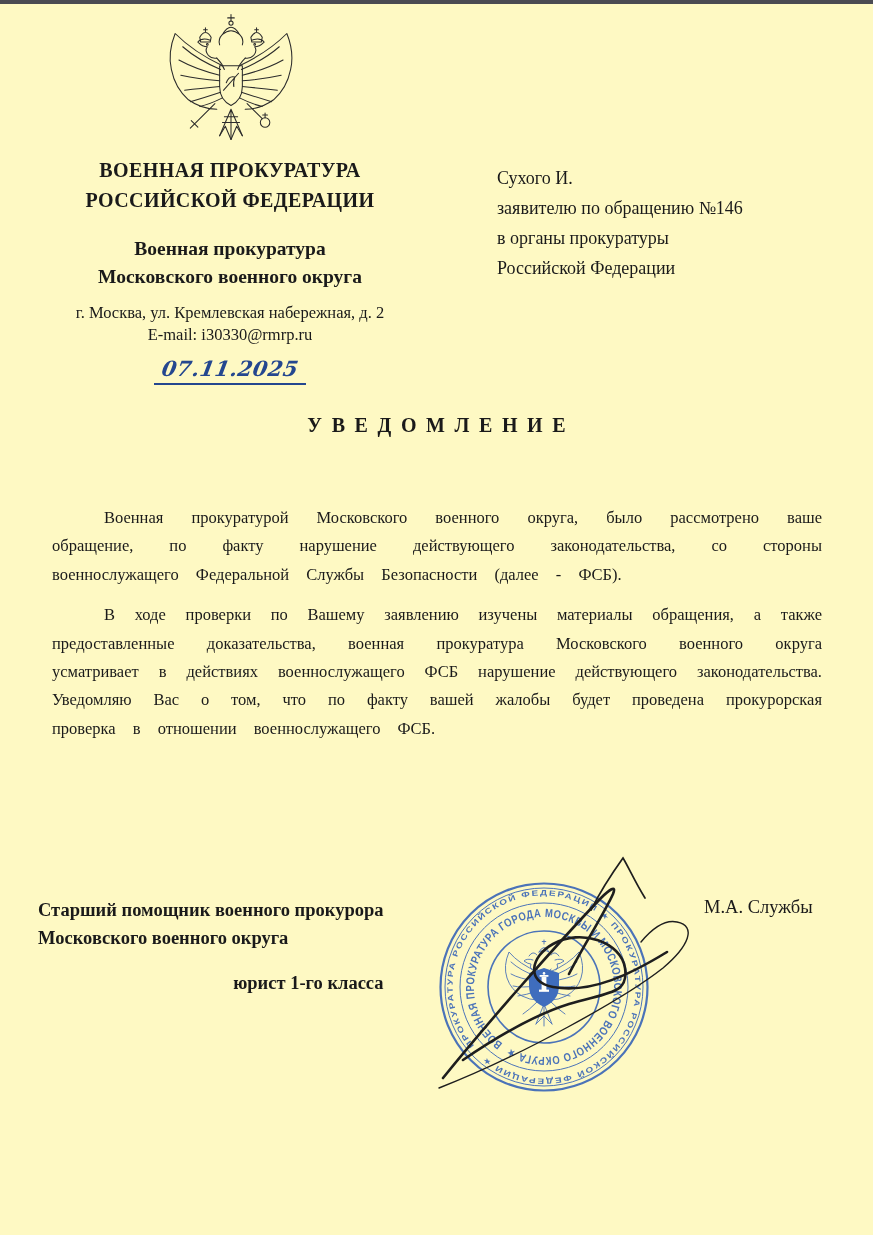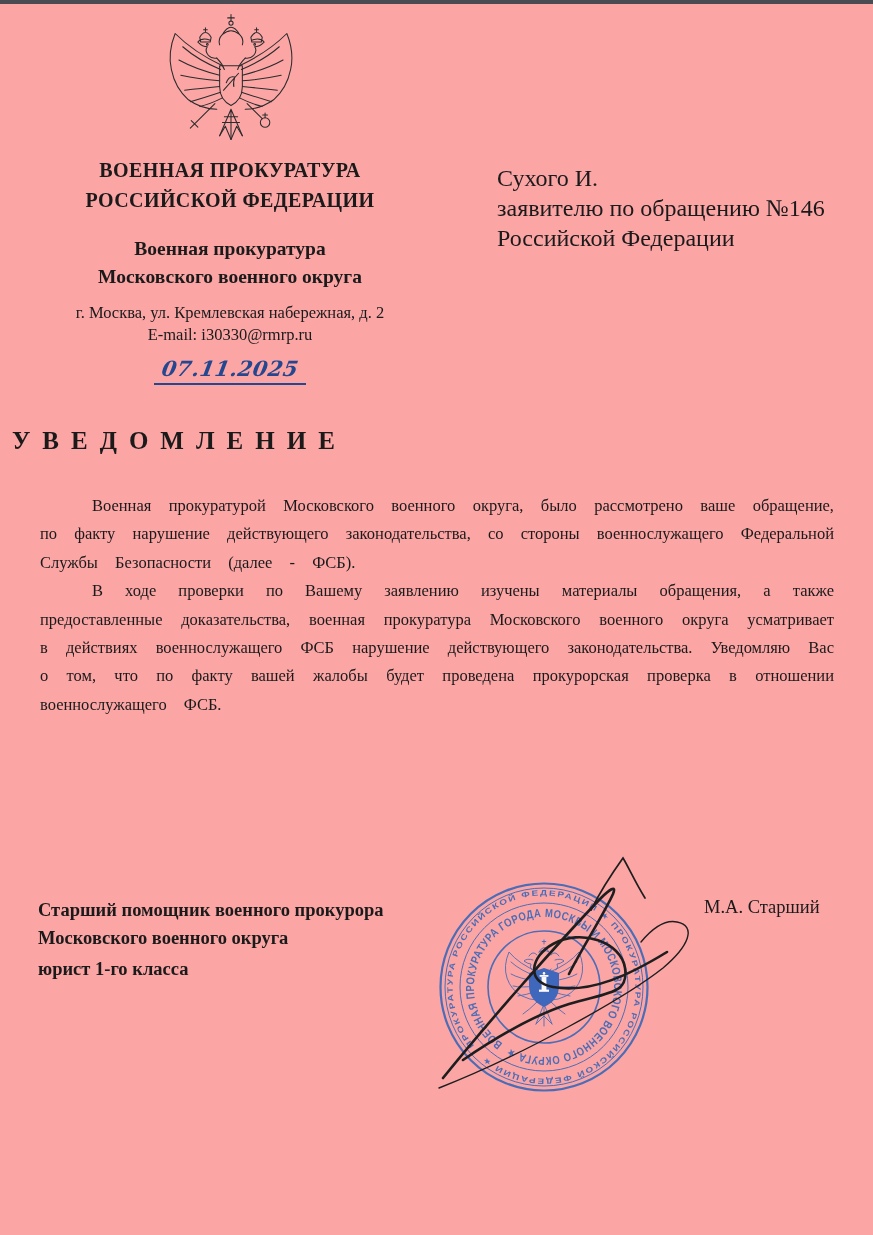--- a/index.html
+++ b/index.html
@@ -1,39 +1,39 @@
 <!DOCTYPE html>
 <html lang="ru"><head>
 <meta charset="utf-8">
 <style>
   html,body{margin:0;padding:0;background:#ffffff;}
   .page{
-    position:relative;width:873px;height:1235px;background:#fca5a5;overflow:hidden;
+    position:relative;width:873px;height:1235px;background:#fef9c3;overflow:hidden;
     font-family:"Liberation Serif","DejaVu Serif",serif;color:#1a1a1a;
   }
   .top-bar{position:absolute;left:0;top:0;width:873px;height:4px;background:#4b4b53;}
   .coat{position:absolute;left:160px;top:10px;width:142px;height:136px;}
   .org{position:absolute;left:28px;top:155px;width:404px;text-align:center;
        font-weight:bold;font-size:20px;line-height:30px;letter-spacing:0.4px;}
   .unit{position:absolute;left:28px;top:235px;width:404px;text-align:center;}
   .unit-line{font-weight:bold;font-size:19.5px;line-height:28px;}
   .addr{font-size:16.5px;line-height:22px;margin-top:11px;}
   .email{font-size:16.5px;line-height:22px;}
   .date-wrap{position:absolute;left:28px;top:356px;width:404px;text-align:center;}
   .date-u{display:inline-block;border-bottom:2.5px solid #24478f;padding:0 8px 2px 8px;}
   .date-t{display:inline-block;font-family:"DejaVu Serif",serif;font-style:italic;font-weight:bold;
           font-size:21px;color:#24478f;transform:skewX(-10deg);letter-spacing:0.5px;}
-  .addressee{position:absolute;left:497px;top:163px;font-size:24px;line-height:30px;}
-  .doc-title{position:absolute;left:0;top:427px;width:100%;text-align:left;
-             font-weight:bold;font-size:25px;letter-spacing:0.48em;text-indent:0.48em;}
+  .addressee{position:absolute;left:497px;top:163px;font-size:18px;line-height:30px;}
+  .doc-title{position:absolute;left:0;top:414px;width:100%;text-align:center;
+             font-weight:bold;font-size:20px;letter-spacing:0.48em;text-indent:0.48em;}
   .body-text{position:absolute;left:40px;top:492px;width:794px;
              font-size:16.5px;line-height:28.4px;text-align:justify;text-align-last:left;}
-  .body-text p{margin:0;text-indent:52px;word-spacing:13px;}
+  .body-text p{margin:12px;text-indent:52px;word-spacing:13px;}
   .sig-left{position:absolute;left:38px;top:896px;font-size:18.5px;line-height:28px;font-weight:bold;}
-  .sig-rank{margin-top:3px;}
+  .sig-rank{margin-top:17px;text-align:right;}
   .sig-name{position:absolute;left:704px;top:897px;font-size:18.5px;}
   .stamp{position:absolute;left:433px;top:876px;width:222px;height:222px;}
   .scrawl{position:absolute;left:405px;top:846px;width:305px;height:250px;}
   .stamp text{font-family:"Liberation Sans","DejaVu Sans",sans-serif;}
 </style>
 </head>
 <body>
 
 <div class="page">
   <div class="top-bar"></div>
@@ -89,36 +89,37 @@
     <div class="email">E-mail: i30330@rmrp.ru</div>
   </div>
 
   <div class="date-wrap">
     <span class="date-u"><span class="date-t">07.11.2025</span></span>
   </div>
 
   <div class="addressee">
     <div>Сухого И.</div>
     <div>заявителю по обращению №146</div>
+    <div>в органы прокуратуры</div>
     <div>Российской Федерации</div>
   </div>
 
   <div class="doc-title">УВЕДОМЛЕНИЕ</div>
 
   <div class="body-text">
     <p>Военная прокуратурой Московского военного округа, было рассмотрено ваше обращение, по факту нарушение действующего законодательства, со стороны военнослужащего Федеральной Службы Безопасности (далее - ФСБ).</p>
     <p>В ходе проверки по Вашему заявлению изучены материалы обращения, а также предоставленные доказательства, военная прокуратура Московского военного округа усматривает в действиях военнослужащего ФСБ нарушение действующего законодательства. Уведомляю Вас о том, что по факту вашей жалобы будет проведена прокурорская проверка в отношении военнослужащего ФСБ.</p>
   </div>
 
   <div class="sig-left">
     <div>Старший помощник военного прокурора</div>
     <div>Московского военного округа</div>
     <div class="sig-rank">юрист 1-го класса</div>
   </div>
-  <div class="sig-name">М.А. Старший</div>
+  <div class="sig-name">М.А. Службы</div>
 
   <svg class="stamp" viewBox="0 0 222 222" aria-hidden="true">
     <defs>
       <path id="ringSmall" d="M41.3,169.5 A91,91 0 1 1 180.7,52.5 A91,91 0 1 1 41.3,169.5"></path>
       <path id="ringBig" d="M69.8,167.6 A70,70 0 1 1 152.2,54.4 A70,70 0 1 1 69.8,167.6"></path>
     </defs>
     <g opacity="0.92">
       <circle cx="111" cy="111" r="103.5" fill="none" stroke="#3c68b8" stroke-width="2.2"></circle>
       <circle cx="111" cy="111" r="99" fill="none" stroke="#3c68b8" stroke-width="1"></circle>
       <circle cx="111" cy="111" r="84" fill="none" stroke="#3c68b8" stroke-width="1"></circle>

